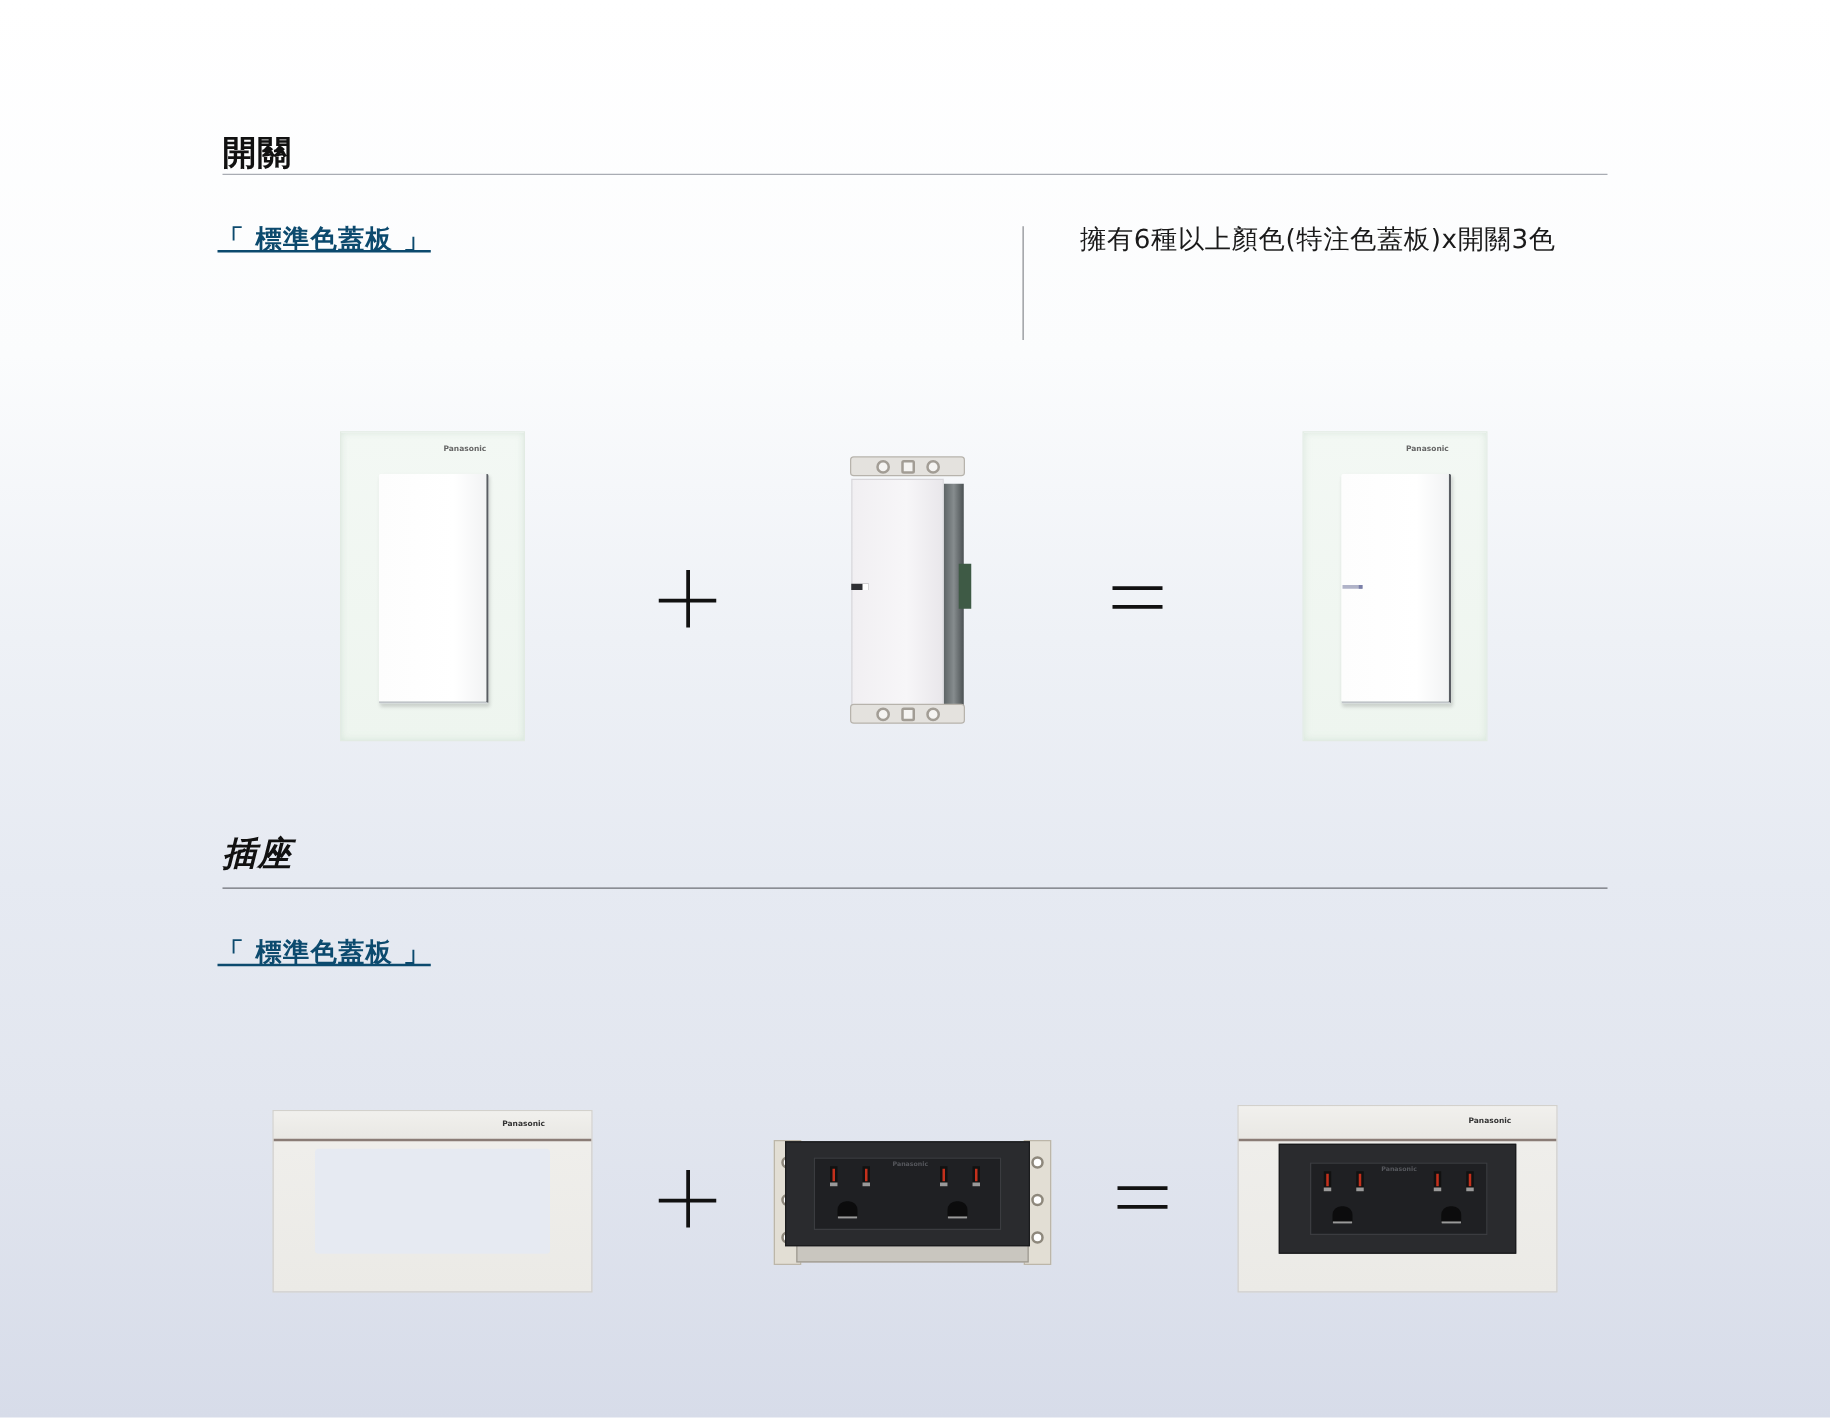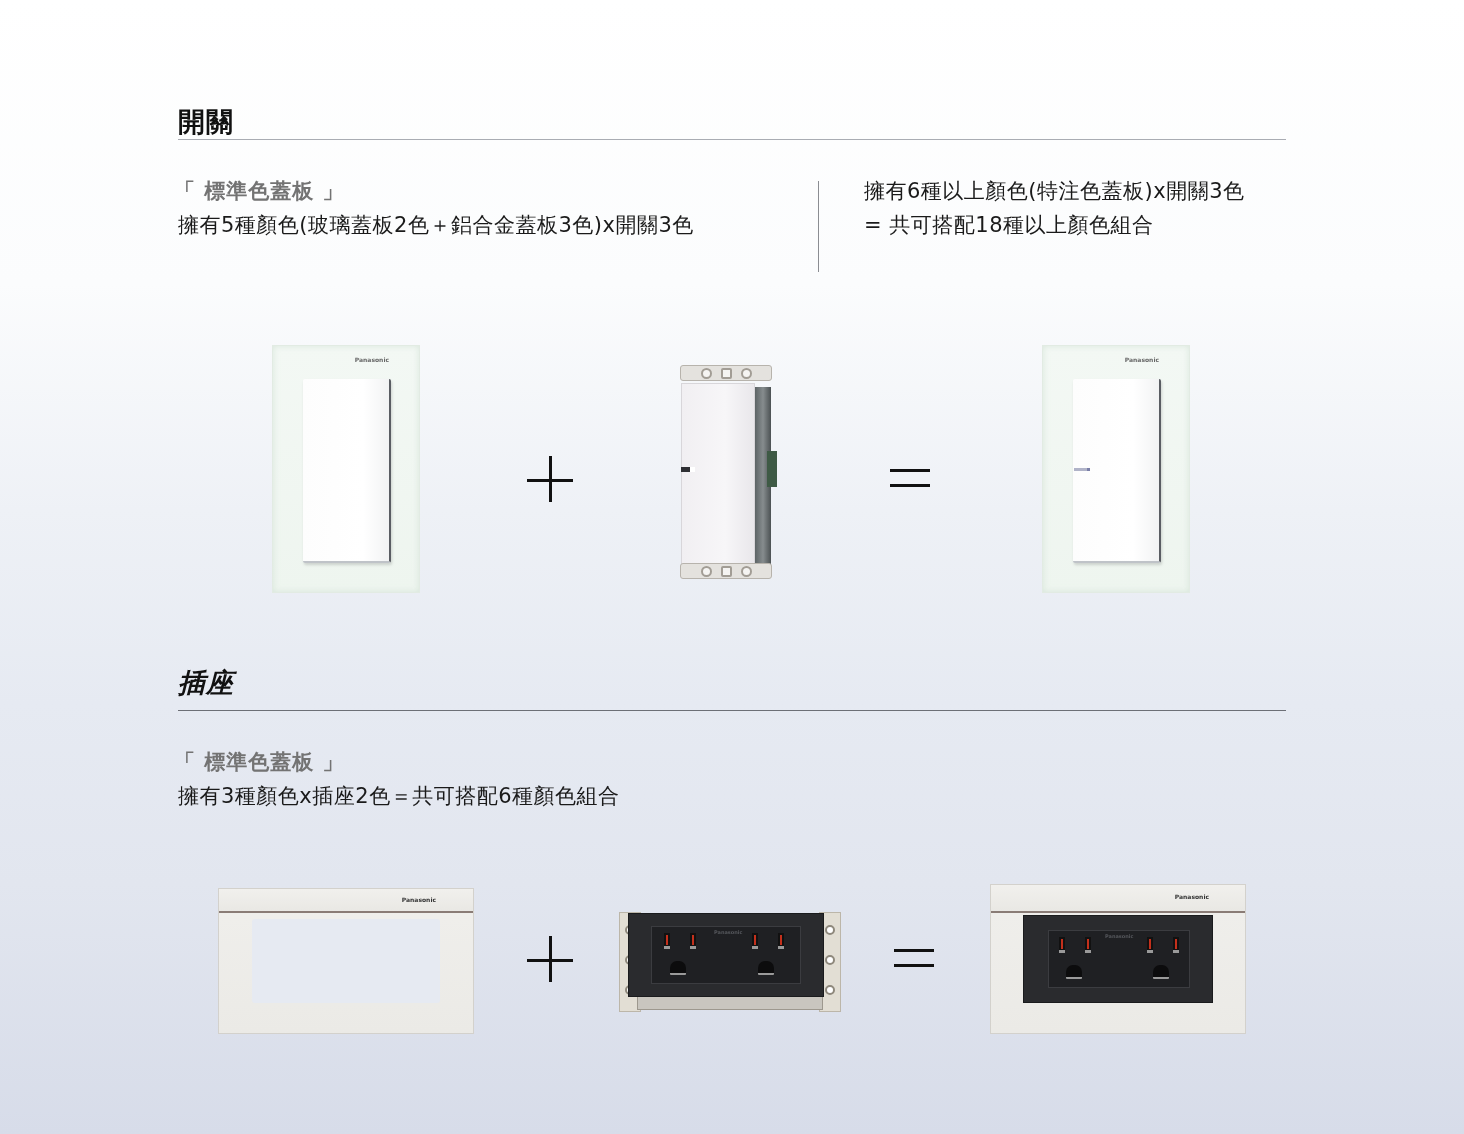--- a/index.html
+++ b/index.html
@@ -9,21 +9,21 @@
     color: #1a1a1a;
     background: linear-gradient(180deg, #ffffff 0%, #fbfcfd 25%, #eef1f6 45%, #e6eaf2 62%, #e2e6ef 78%, #d7dce9 100%);
     position: relative;
   }
   .section-title {
     position: absolute; left: 178px;
     font-size: 27px; font-weight: bold; letter-spacing: 1px; color: #111;
   }
   .rule { position: absolute; left: 178px; width: 1108px; height: 1px; background: #a9acb3; }
   .block { position: absolute; }
-  .block .head { font-size: 21px; font-weight: bold; line-height: 34px; color: #737373; letter-spacing: 1px; }
+  .block .head { font-size: 21px; font-weight: bold; line-height: 34px; color: #0c4a6e; letter-spacing: 1px; text-decoration: underline; }
   .block .line { font-size: 21px; line-height: 34px; color: #1a1a1a; letter-spacing: 0.5px; white-space: nowrap; }
   .vdivider { position: absolute; left: 818px; top: 181px; width: 1px; height: 91px; background: #8b8d92; }
 
   
   .op { position: absolute; }
   .op-plus .h { position: absolute; left: 0; top: 23px; width: 46px; height: 3px; background: #111; }
   .op-plus .v { position: absolute; left: 21.5px; top: 0; width: 3px; height: 46px; background: #111; }
   .op-eq .b { position: absolute; left: 0; width: 40px; height: 3px; background: #111; }
 
   
@@ -73,28 +73,26 @@
   .ground { position: absolute; width: 16px; height: 14px; background: #0c0c0d; border-radius: 7px 7px 1px 1px; border-bottom: 2px solid #9a9a9a; }
 </style>
 </head>
 <body>
 
 <div class="section-title" style="top:104px;">開關</div>
 <div class="rule" style="top:139px;"></div>
 
 <div class="block" style="left:174px; top:174px;">
   <div class="head">「 標準色蓋板 」</div>
-  <div class="line" style="padding-left:4px;">擁有5種顏色(玻璃蓋板2色＋鋁合金蓋板3色)x開關3色</div>
 </div>
 
 <div class="vdivider"></div>
 
 <div class="block" style="left:858px; top:174px;">
   <div class="line" style="padding-left:6px;">擁有6種以上顏色(特注色蓋板)x開關3色</div>
-  <div class="line" style="padding-left:6px;">= 共可搭配18種以上顏色組合</div>
 </div>
 
 <div class="plate" style="left:272px; top:345px;">
   <div class="brand">Panasonic</div>
   <div class="rocker"></div>
 </div>
 
 <div class="op op-plus" style="left:527px; top:456px; width:46px; height:46px;">
   <div class="h"></div>
     <div class="v"></div>
@@ -127,21 +125,20 @@
   <div class="rocker">
       <div class="led"></div>
     </div>
 </div>
 
 <div class="section-title" style="top:665px;font-style:italic;">插座</div>
 <div class="rule" style="top:710px; background:#6c6f76;"></div>
 
 <div class="block" style="left:174px; top:745px;">
   <div class="head">「 標準色蓋板 」</div>
-  <div class="line" style="padding-left:4px;">擁有3種顏色x插座2色＝共可搭配6種顏色組合</div>
 </div>
 
 <div class="oplate" style="left:218px; top:888px; width:256px; height:146px;">
   <div class="band">
       <div class="brand">Panasonic</div>
     </div>
   <div class="window" style="left:33px; top:30px; width:188px; height:84px;"></div>
 </div>
 
 <div class="op op-plus" style="left:527px; top:936px; width:46px; height:46px;">

